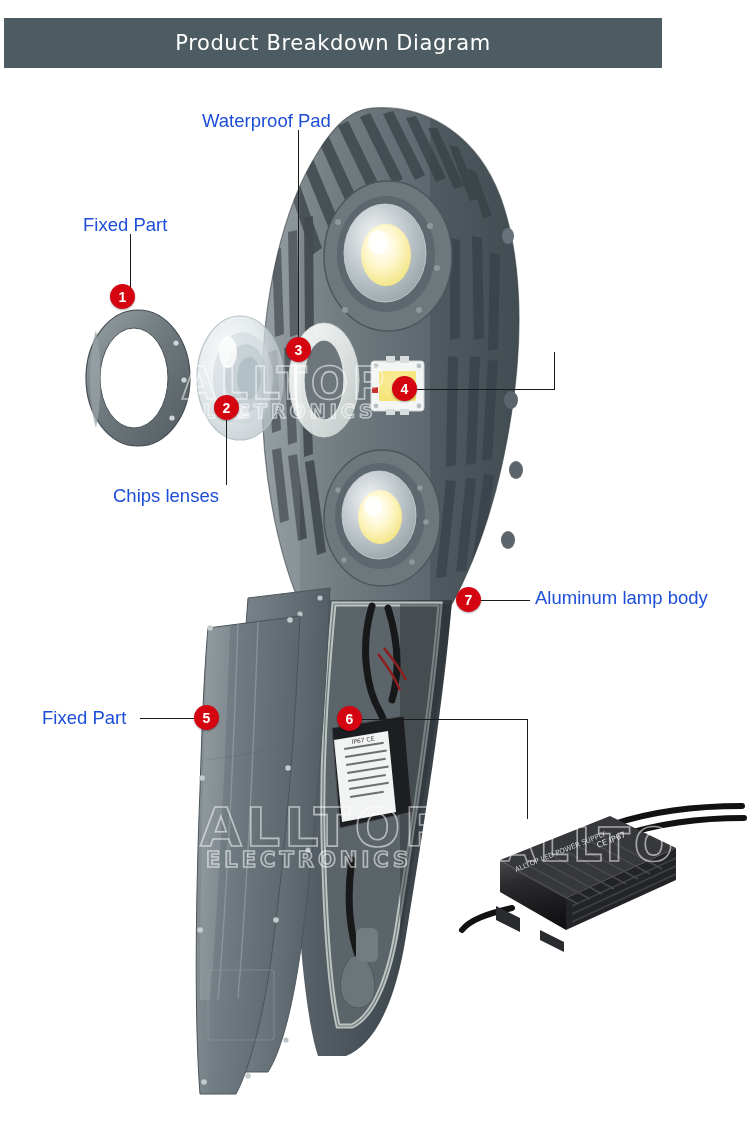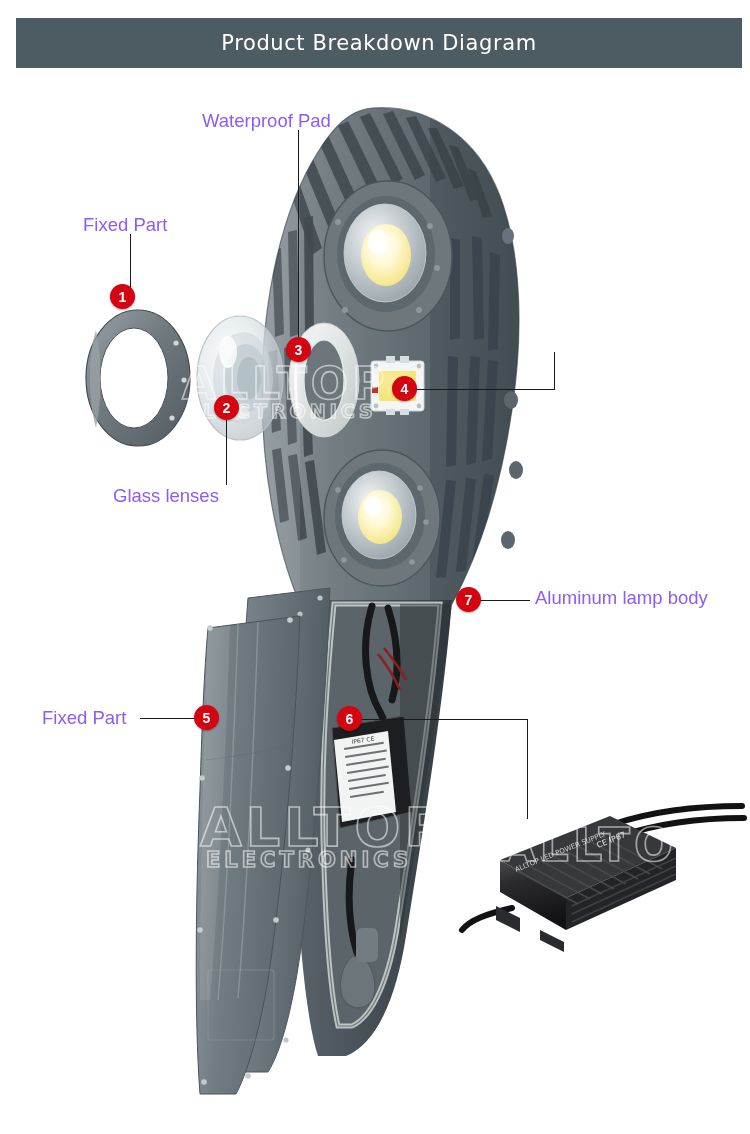--- a/index.html
+++ b/index.html
@@ -7,32 +7,32 @@
 
   #page{
     position:relative;
     width:750px;height:1134px;
     background:#ffffff;
     overflow:hidden;
   }
 
   
   #title-bar{
-    position:absolute;left:16px;top:18px;width:726px;height:50px;
+    position:absolute;left:4px;top:18px;width:658px;height:50px;
     background:#4d5c62;
     display:flex;align-items:center;justify-content:center;
   }
   #title-bar .title-text{
     color:#ffffff;font-size:21px;letter-spacing:.6px;font-weight:400;
     font-family:"DejaVu Sans",sans-serif;
   }
 
   
   .callout{
-    position:absolute;color:#8b5cf6;font-size:18.5px;line-height:25px;
+    position:absolute;color:#1d4ed8;font-size:18.5px;line-height:25px;
     white-space:pre-line;font-family:"Liberation Sans",sans-serif;
   }
 
   
   .badge{
     position:absolute;width:25px;height:25px;border-radius:50%;
     background:#d40511;color:#fff;font-size:14px;font-weight:bold;
     display:flex;align-items:center;justify-content:center;
     box-shadow:0 1px 2px rgba(0,0,0,.35);
     z-index:40;
@@ -429,21 +429,21 @@
   <div class="badge" style="left:110px;top:284px;">1</div>
   <div class="badge" style="left:214px;top:395px;">2</div>
   <div class="badge" style="left:286px;top:337px;">3</div>
   <div class="badge" style="left:392px;top:376px;">4</div>
   <div class="badge" style="left:194px;top:705px;">5</div>
   <div class="badge" style="left:337px;top:706px;">6</div>
   <div class="badge" style="left:456px;top:587px;">7</div>
 
   <div class="callout" style="left:83px;top:212px;">Fixed Part</div>
 
-  <div class="callout" style="left:113px;top:483px;">Glass lenses</div>
+  <div class="callout" style="left:113px;top:483px;">Chips lenses</div>
 
   <div class="callout" style="left:202px;top:108px;">Waterproof Pad</div>
 
 
   <div class="callout" style="left:42px;top:705px;">Fixed Part</div>
 
 
   <div class="callout" style="left:535px;top:585px;">Aluminum lamp body</div>
 
 </div>

